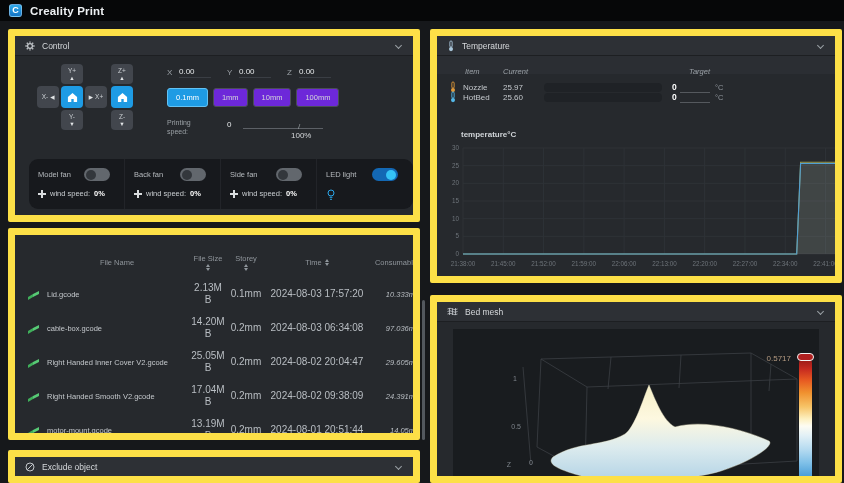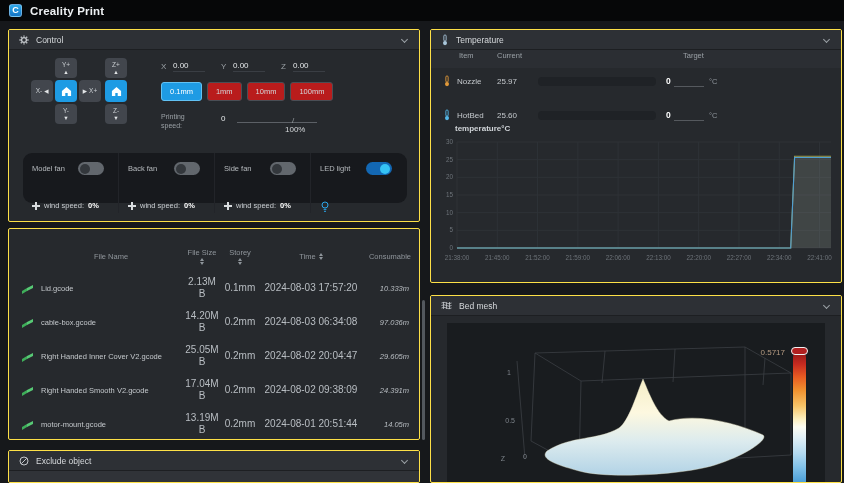--- a/index.html
+++ b/index.html
@@ -5,53 +5,53 @@
   html,body{margin:0;padding:0;background:#0e0f11;}
   *{box-sizing:border-box;font-family:"Liberation Sans","DejaVu Sans",sans-serif;}
   #page{position:relative;width:844px;height:483px;background:#16181b;overflow:hidden;}
 
   
   #topbar{position:absolute;left:0;top:0;width:844px;height:21px;background:#060708;display:flex;align-items:center;padding-left:9px;gap:8px;}
   #logo{width:13px;height:13px;border-radius:3px;background:linear-gradient(180deg,#2fa9ea,#1374c4);border:1px solid rgba(255,255,255,.35);color:#fff;font-size:9px;font-weight:bold;display:flex;align-items:center;justify-content:center;line-height:1;}
   #app-title{color:#eef1f3;font-size:11.5px;font-weight:bold;letter-spacing:.2px;}
 
   
-  .panel{position:absolute;background:#26292d;border:1px solid #fde047;border-radius:2px;overflow:hidden;}
+  .panel{position:absolute;background:#26292d;border:7px solid #fde047;border-radius:2px;overflow:hidden;}
   .phead{position:relative;height:20px;background:#2d3035;border-bottom:1px solid #1d1f22;display:flex;align-items:center;padding:0 10px;gap:7px;}
   .ptitle{color:#d6d9dc;font-size:8.5px;}
   .chev{position:absolute;right:12px;top:7px;width:5px;height:5px;border-right:1px solid #9aa0a6;border-bottom:1px solid #9aa0a6;transform:rotate(45deg);}
 
   
   #panel-control{left:8px;top:29px;width:412px;height:193px;}
   .jog{position:absolute;width:22px;background:#42464d;border-radius:4px;color:#c9cdd1;font-size:6.5px;display:flex;flex-direction:column;align-items:center;justify-content:center;line-height:1.1;gap:1px;border:0;padding:0;cursor:pointer;}
   .jog .arr{font-size:5.5px;color:#e3e6e8;}
   .jog.h22{height:20px;} .jog.h24{height:22px;}
   .jog.home{background:#1e9be4;}
   .jog.row{flex-direction:row;gap:2px;}
   .coord-label{position:absolute;color:#9aa0a5;font-size:8px;}
   .coord-val{position:absolute;color:#e4e7e9;font-size:8px;width:32px;border-bottom:1px solid #3a3e44;text-align:left;padding-bottom:1px;}
   #steps{position:absolute;left:152px;top:52px;display:flex;gap:5px;}
-  .stepbtn{height:19px;padding:0 8px;background:#b91c1c;border:1px solid #4a4e55;border-radius:3px;color:#d4d7da;font-size:7.5px;display:flex;align-items:center;cursor:pointer;}
+  .stepbtn{height:19px;padding:0 8px;background:#6d28d9;border:1px solid #4a4e55;border-radius:3px;color:#d4d7da;font-size:7.5px;display:flex;align-items:center;cursor:pointer;}
   .stepbtn.sel{background:#1e9be4;border-color:#62c2f4;color:#fff;}
   #pspeed-label{position:absolute;left:152px;top:82px;width:34px;color:#9aa0a5;font-size:7px;line-height:1.3;}
   #pspeed-value{position:absolute;left:212px;top:84px;color:#e4e7e9;font-size:8px;}
   #pspeed-track{position:absolute;left:228px;top:92px;width:80px;height:1px;background:#5c6066;}
   #pspeed-slash{position:absolute;left:283px;top:86px;color:#9aa0a5;font-size:8px;}
   #pspeed-max{position:absolute;left:276px;top:95px;color:#d4d7da;font-size:8px;}
 
   #fanbox{position:absolute;left:14px;top:123px;width:384px;height:50px;background:#17191d;border-radius:9px;display:grid;grid-template-columns:1fr 1fr 1fr 1fr;}
   .fancol{padding:9px 0 0 9px;border-right:1px solid #222429;position:relative;}
   .fancol:last-child{border-right:none;}
   .fanrow1{display:flex;align-items:center;gap:8px;}
   .fanlabel{color:#b6babe;font-size:7.5px;min-width:38px;}
   .toggle{width:26px;height:13px;border-radius:7px;background:#62676d;position:relative;cursor:pointer;flex:0 0 auto;}
   .toggle .knob{position:absolute;top:1.5px;left:2px;width:10px;height:10px;border-radius:50%;background:#33373c;}
   .toggle.on{background:#1368b4;}
   .toggle.on .knob{left:14px;background:#35c3f5;}
-  .fanrow2{display:flex;align-items:center;gap:4px;margin-top:26px;}
+  .fanrow2{display:flex;align-items:center;gap:4px;margin-top:8px;}
   .windlabel{color:#c9cdd1;font-size:7.5px;}
   .windval{color:#ffffff;font-size:7.5px;font-weight:bold;}
 
   
   #panel-file{left:8px;top:228px;width:412px;height:212px;}
   #tab-file{background:#1e9be4;color:#fff;font-size:8px;border-radius:3px;padding:3px 16px;cursor:pointer;margin-left:10px;}
   #tab-history{color:#aeb3b8;font-size:8px;margin-left:20px;cursor:pointer;}
   #import-btn{margin-left:auto;margin-right:26px;border:1px solid #8f959b;border-radius:8px;color:#e2e5e8;font-size:7.5px;padding:2px 14px;display:flex;align-items:center;gap:5px;cursor:pointer;background:transparent;}
   .fgrid{display:grid;grid-template-columns:28px 148px 34px 42px 100px 56px;align-items:center;}
   #fhead{height:30px;margin-top:12px;color:#8f959b;font-size:7.5px;}
@@ -66,21 +66,21 @@
   .fc-mid{color:#b9bec3;font-size:10px;text-align:center;word-break:break-all;line-height:1.25;}
   .fc-right{color:#b9bec3;font-size:7.5px;text-align:right;padding-right:8px;font-style:italic;}
 
   
   #panel-exclude{left:8px;top:450px;width:412px;height:33px;}
   #exclude-body{height:13px;background:#303338;}
 
   
   #panel-temp{left:430px;top:29px;width:412px;height:254px;}
   #t-head-row{position:absolute;left:0;top:20px;width:100%;height:18px;background:#2b2e33;color:#9aa0a6;font-size:7.5px;}
-  #t-head-row span{position:absolute;top:1px;}
+  #t-head-row span{position:absolute;top:11px;font-style:italic;}
   .t-row{position:absolute;left:0;width:100%;height:22px;}
   .t-row span{position:absolute;}
   .t-item{left:26px;top:7px;color:#c5c9cd;font-size:8px;}
   .t-cur{left:66px;top:7px;color:#c5c9cd;font-size:8px;}
   .t-track{position:absolute;left:107px;top:7px;width:118px;height:9px;background:#1f2226;border-radius:4px;cursor:pointer;}
   .t-target{left:235px;top:6px;color:#fff;font-size:8.5px;font-weight:bold;cursor:text;}
   .t-underline{position:absolute;left:243px;top:16px;width:30px;border-bottom:1px solid #55595e;cursor:text;}
   .t-unit{left:278px;top:7px;color:#8f959b;font-size:7.5px;}
   #temp-chart-title{position:absolute;left:24px;top:94px;color:#d0d4d8;font-size:8px;font-weight:bold;}
   #temp-chart{position:absolute;left:6px;top:106px;}
@@ -384,21 +384,21 @@
         <rect x="3.2" y="0.8" width="2.6" height="7" rx="1.3" fill="none" stroke="#e0993a" stroke-width="1"></rect>
         <circle cx="4.5" cy="10" r="2.3" fill="#e0993a"></circle>
       </svg>
       <span class="t-item">Nozzle</span>
       <span class="t-cur">25.97</span>
       <span class="t-track"></span>
       <span class="t-target">0</span>
       <span class="t-underline"></span>
       <span class="t-unit">°C</span>
     </div>
-    <div class="t-row" style="top:74px;padding-left:26px;">
+    <div class="t-row" style="top:50px;padding-left:26px;">
       <svg class="icon-svg" style="position:absolute;left:12px;top:5px;" width="8" height="12" viewBox="0 0 9 13">
         <rect x="3.2" y="0.8" width="2.6" height="7" rx="1.3" fill="none" stroke="#54b8e8" stroke-width="1"></rect>
         <circle cx="4.5" cy="10" r="2.3" fill="#54b8e8"></circle>
       </svg>
       <span class="t-item">HotBed</span>
       <span class="t-cur">25.60</span>
       <span class="t-track"></span>
       <span class="t-target">0</span>
       <span class="t-underline"></span>
       <span class="t-unit">°C</span>

